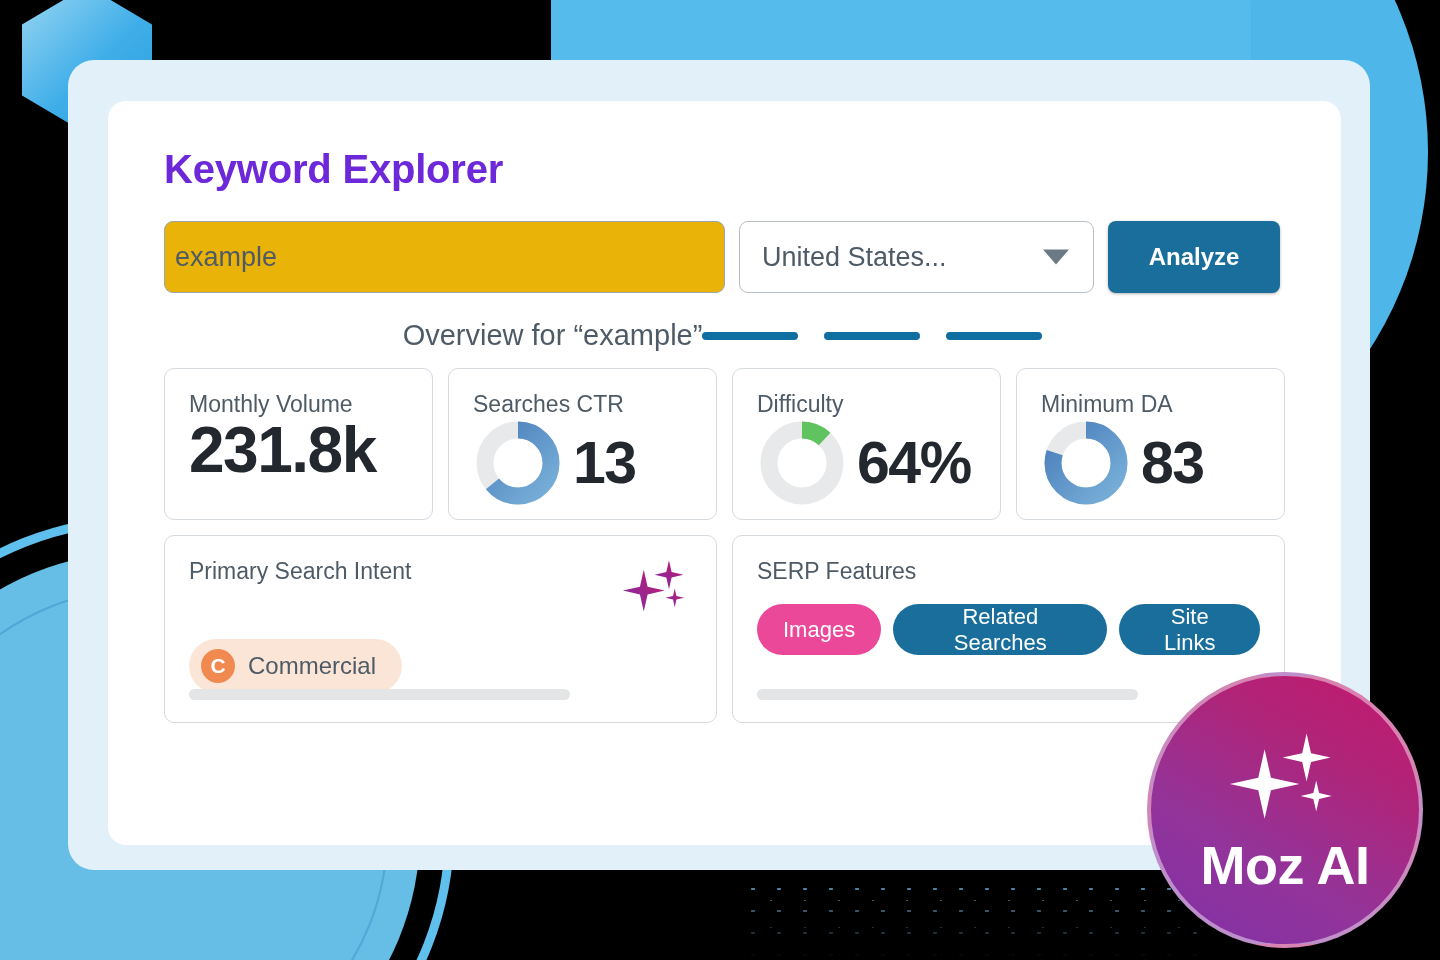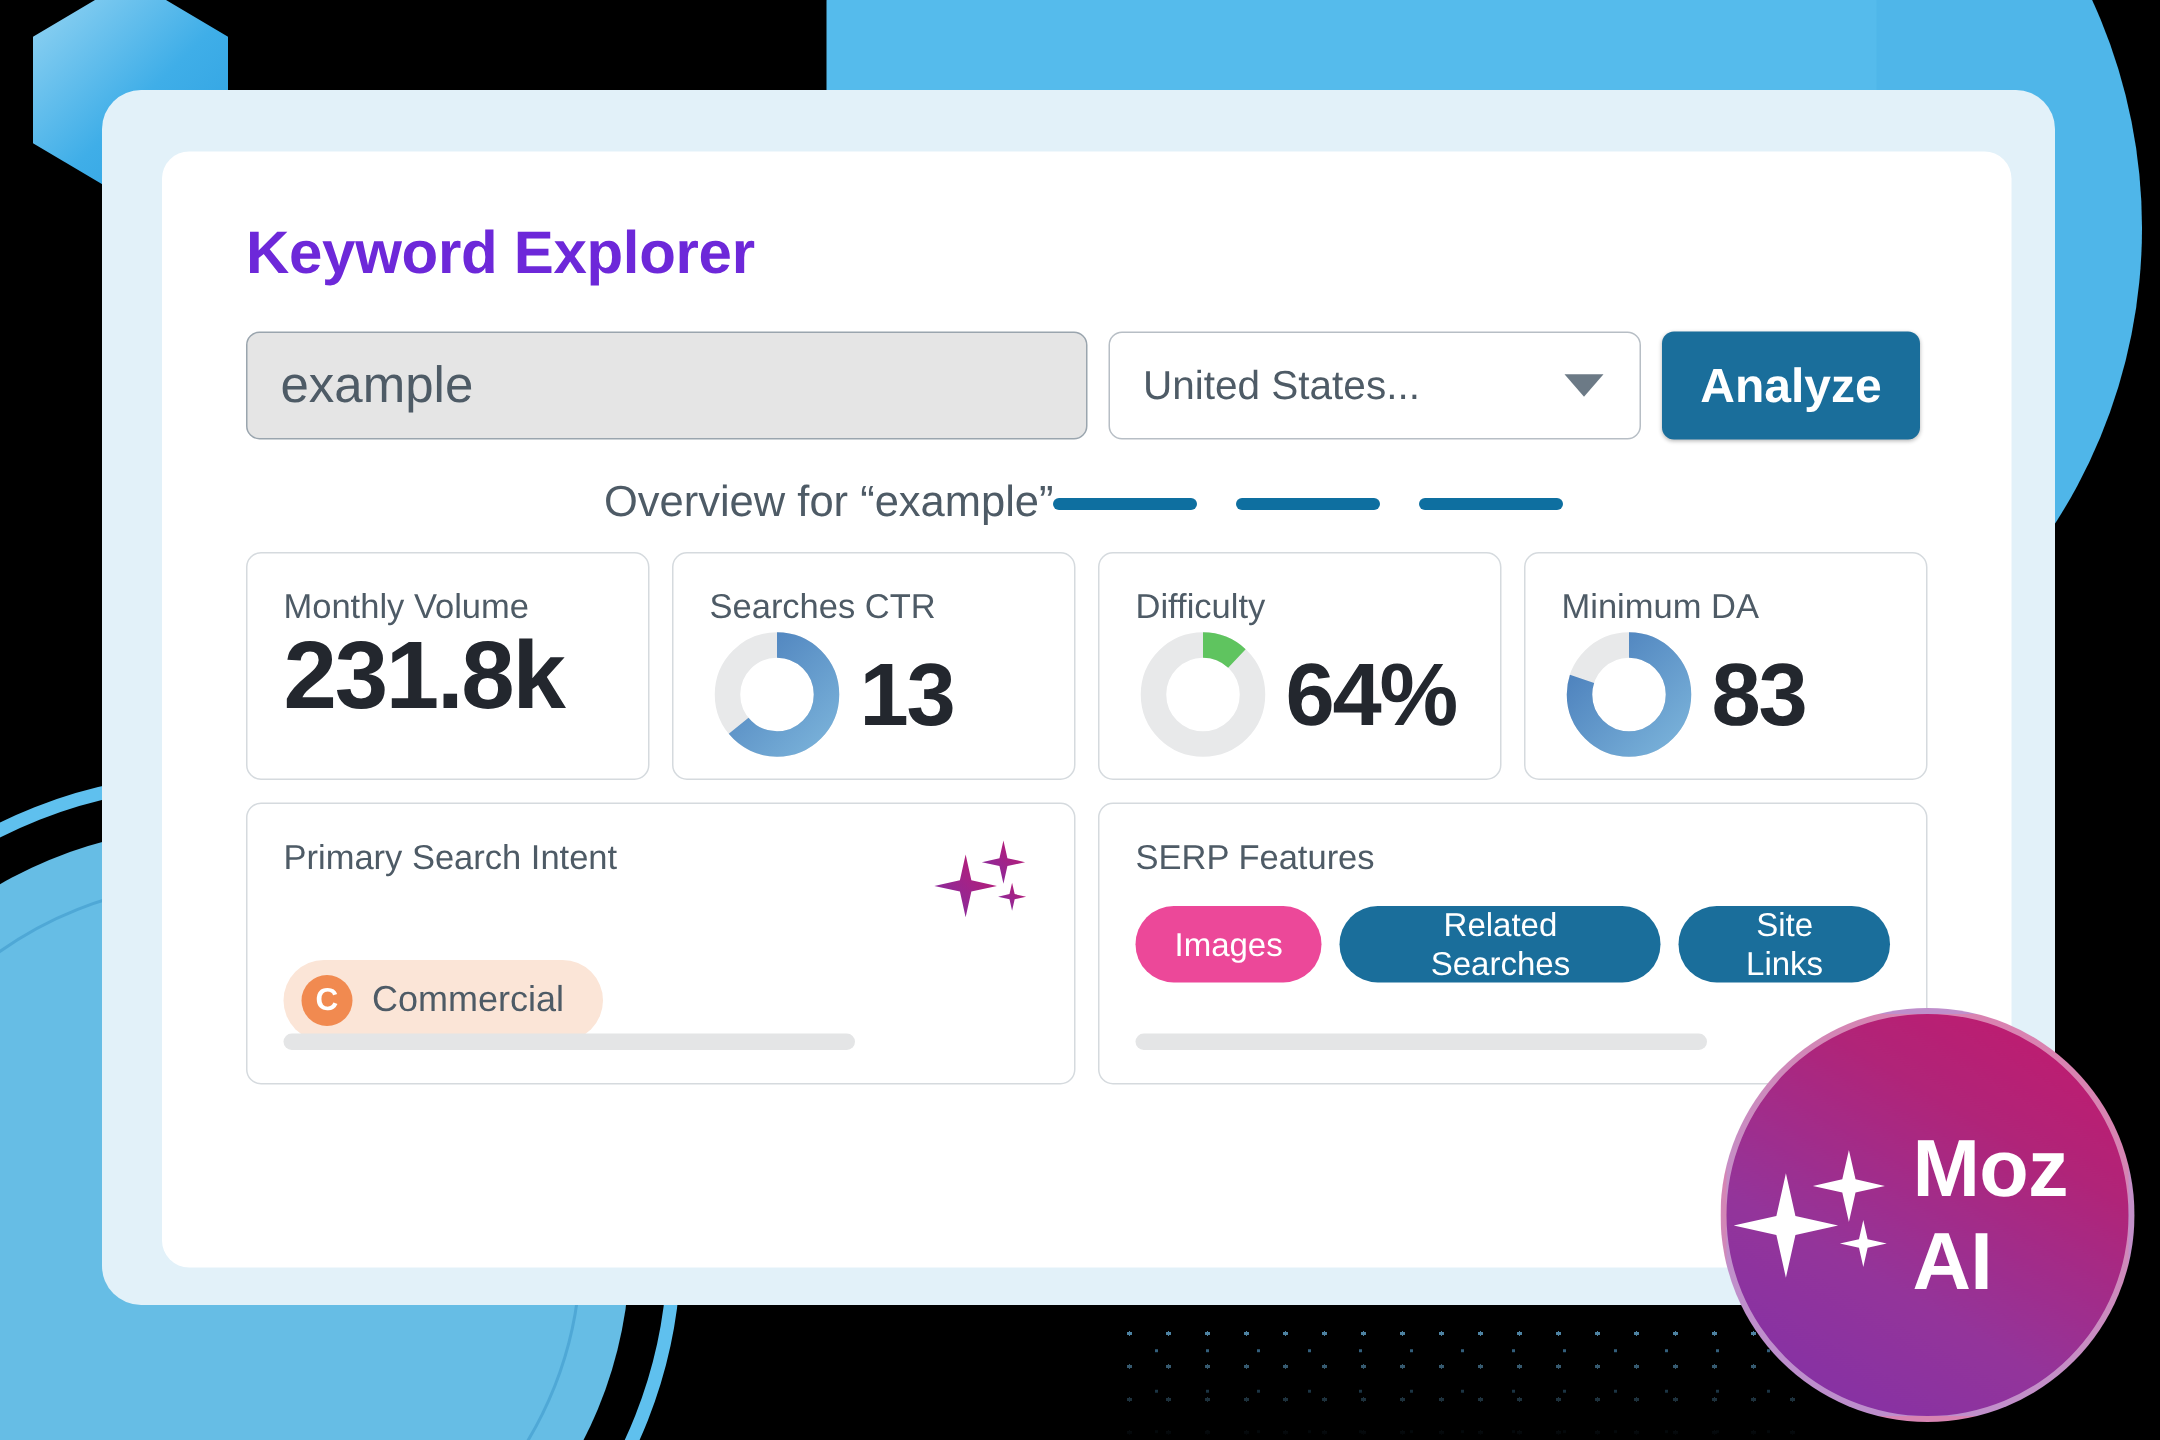--- a/index.html
+++ b/index.html
@@ -67,38 +67,38 @@
 
   #page-title {
     font-size: 40px; font-weight: bold; color: #6d28d9;
     letter-spacing: -.2px; margin-bottom: 29px;
   }
 
   
   #search-row { display: flex; align-items: center; gap: 14px; }
   #keyword-input {
     width: 561px; height: 72px; border: 1.6px solid #9AA5AE;
-    border-radius: 9px; background: #e5e5e5;
+    border-radius: 9px; background: #eab308;
     font-family: "Liberation Sans", sans-serif;
-    font-size: 34px; color: #4E5B66; padding: 0 22px;
+    font-size: 27px; color: #4E5B66; padding: 0 10px;
   }
   #country-select {
     position: relative; width: 355px; height: 72px;
     border: 1.4px solid #B7BEC5; border-radius: 9px; background: #fff;
     display: flex; align-items: center; padding: 0 22px;
   }
   #country-value { font-size: 27px; color: #4E5B66; }
   #caret {
     position: absolute; right: 24px; top: 50%; transform: translateY(-50%);
     width: 0; height: 0; border-left: 13px solid transparent;
     border-right: 13px solid transparent; border-top: 15px solid #6C7A86;
   }
   #analyze-button {
     width: 172px; height: 72px; background: #1A6E9B; border: none;
-    border-radius: 8px; color: #fff; font-size: 32px; font-weight: bold;
+    border-radius: 8px; color: #fff; font-size: 24px; font-weight: bold;
     font-family: "Liberation Sans", sans-serif; cursor: pointer;
     box-shadow: 0 1px 3px rgba(0,0,0,.3);
   }
 
   
   #overview-row {
     display: flex; align-items: center; justify-content: center;
     margin-top: 26px; margin-bottom: 16px;
   }
   #overview-label { font-size: 29px; color: #4E5B66; font-weight: 500; }
@@ -151,21 +151,21 @@
     height: 51px; padding: 0 26px; font-size: 22px;
     font-family: "Liberation Sans", sans-serif; cursor: pointer;
   }
 
   
   #moz-ai-badge {
     position: absolute; left: 1147px; top: 672px;
     width: 276px; height: 276px; border-radius: 50%;
     background: linear-gradient(210deg, #C4186C 0%, #B02478 30%, #93349A 65%, #8030A8 100%);
     border: 4px solid rgba(255,255,255,.45);
-    display: flex; flex-direction: row; align-items: center;
+    display: flex; flex-direction: column; align-items: center;
     justify-content: center; gap: 4px;
   }
   #moz-ai-label {
     color: #fff; font-size: 54px; font-weight: bold; letter-spacing: -.5px;
   }
   #moz-sparkles { margin-top: 6px; }
 </style>
 </head>
 <body>
 

